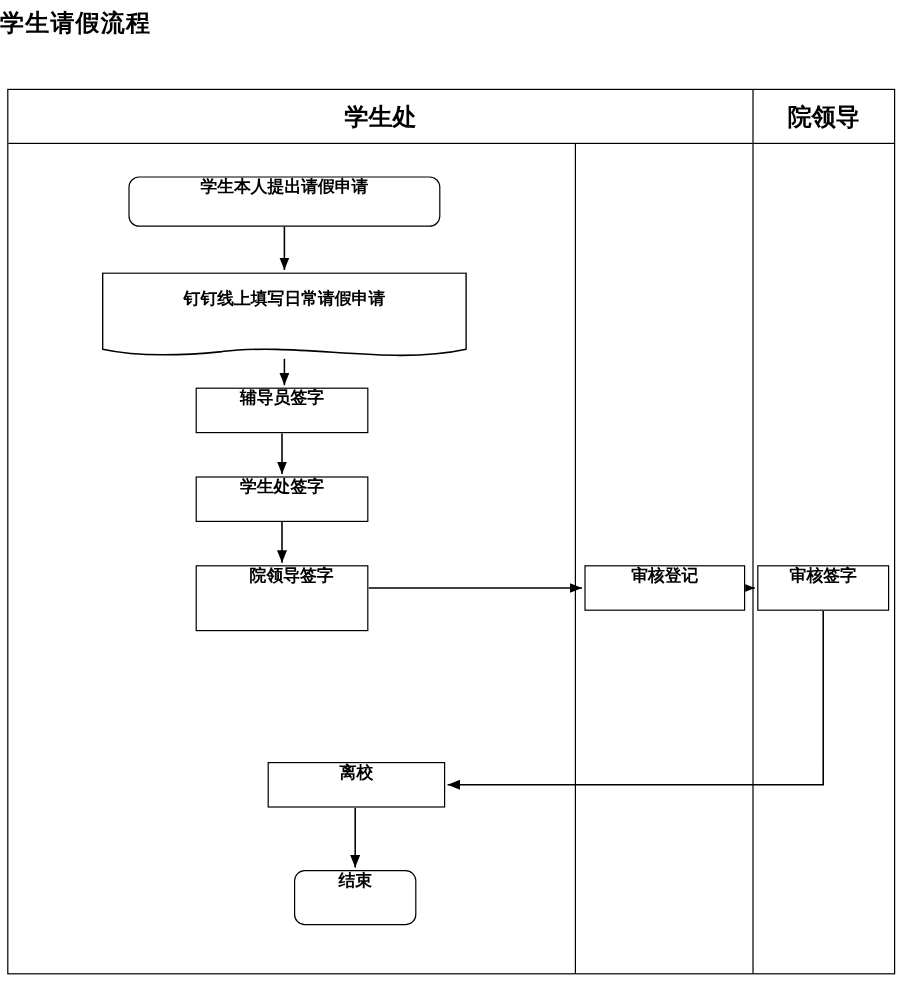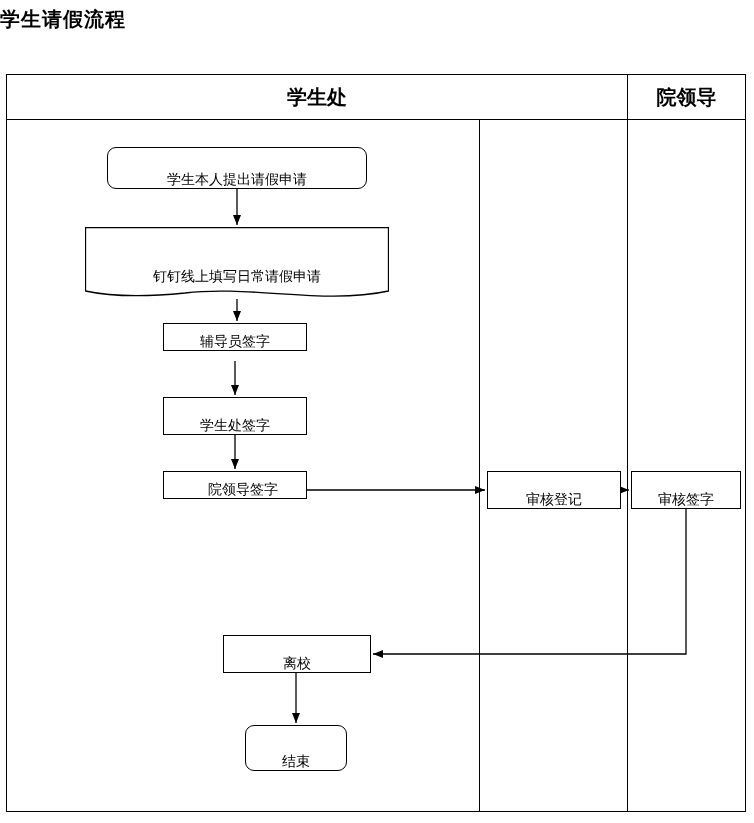--- a/index.html
+++ b/index.html
@@ -63,25 +63,26 @@
   }
   #divider-a { left: 472px; }
   #divider-b { left: 620px; }
 
   .node {
     position: absolute;
     box-sizing: border-box;
     border: 1px solid #000000;
     background: #ffffff;
     display: flex;
-    align-items: flex-end;
+    align-items: flex-start;
     justify-content: center;
     text-align: center;
     font-size: 14px;
     line-height: 1.2;
+    font-weight: bold;
   }
   .node.round {
     border-radius: 9px;
   }
   .node.wave {
     border: none;
     background: transparent;
     padding: 14px;
   }
   .node.wave svg {
@@ -90,23 +91,23 @@
     top: 0;
   }
   .node.wave span {
     position: relative;
     z-index: 2;
   }
 
   
   #node-apply      { left: 100px; top: 72px;  width: 260px; height: 42px; }
   #node-dingtalk   { left: 78px;  top: 152px; width: 304px; height: 72px; }
-  #node-counselor  { left: 156px; top: 248px; width: 144px; height: 28px; }
+  #node-counselor  { left: 156px; top: 248px; width: 144px; height: 38px; }
   #node-office     { left: 156px; top: 322px; width: 144px; height: 38px; }
-  #node-leader     { left: 156px; top: 396px; width: 144px; height: 28px; padding-left: 16px; }
+  #node-leader     { left: 156px; top: 396px; width: 144px; height: 55px; padding-left: 16px; }
   #node-register   { left: 480px; top: 396px; width: 134px; height: 38px; }
   #node-sign       { left: 624px; top: 396px; width: 110px; height: 38px; }
   #node-leave      { left: 216px; top: 560px; width: 148px; height: 38px; }
   #node-end        { left: 238px; top: 650px; width: 102px; height: 46px; border-radius: 9px; }
 
   .connector {
     position: absolute;
     left: 0;
     top: 0;
     width: 738px;

